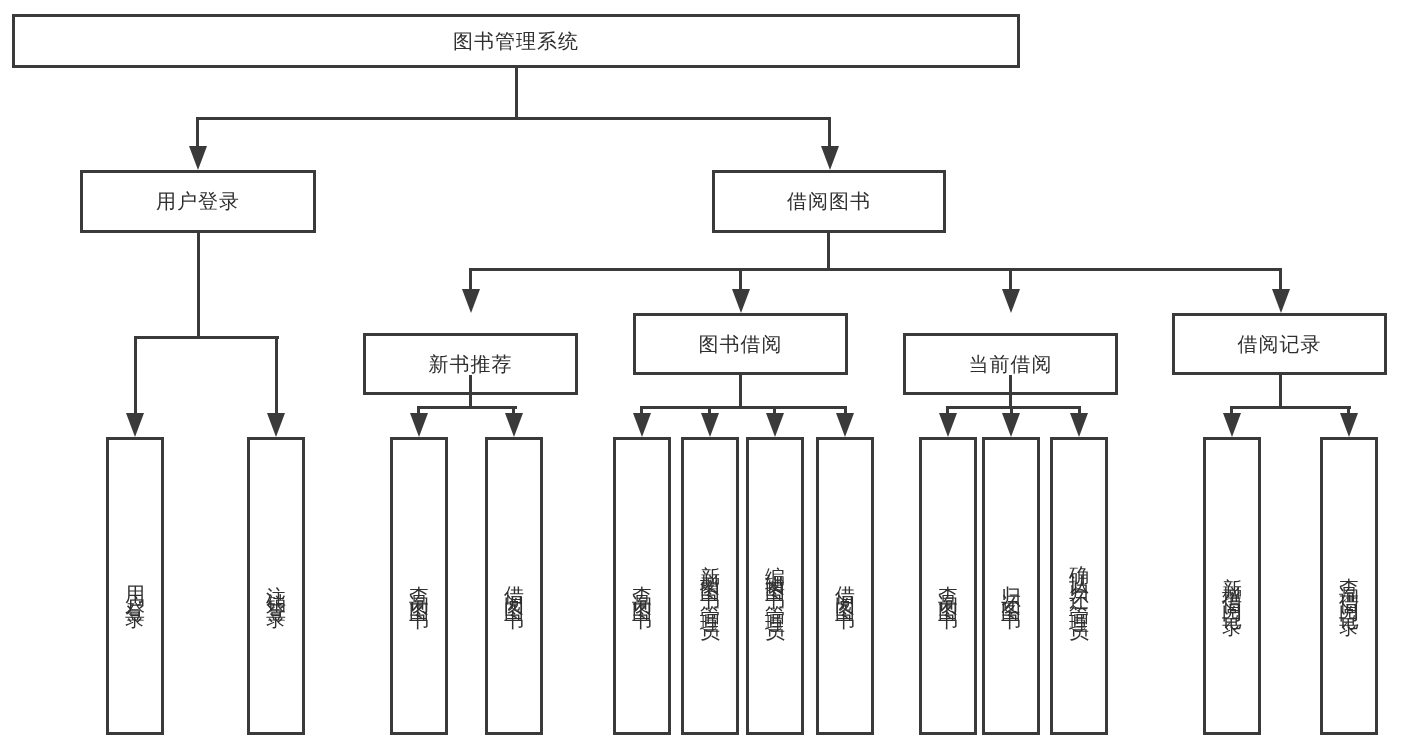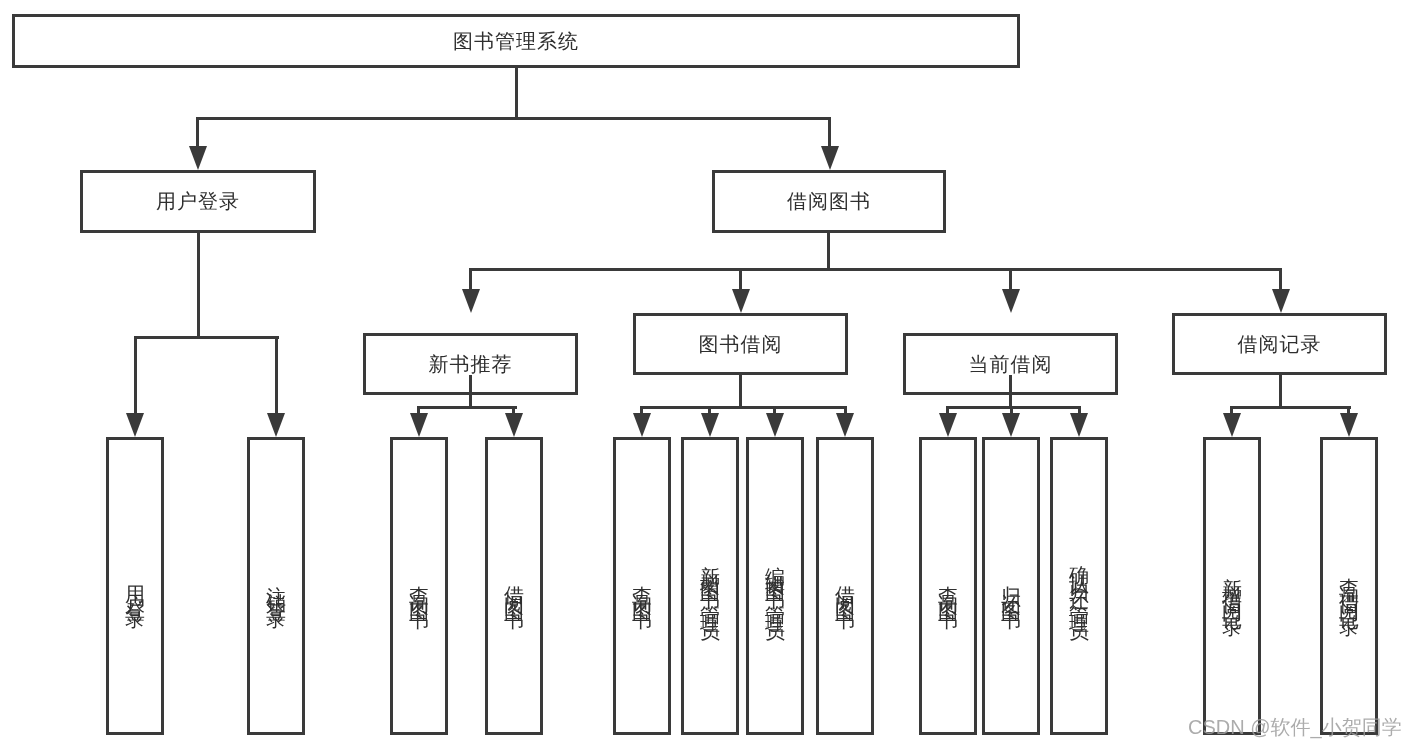--- a/index.html
+++ b/index.html
@@ -158,15 +158,14 @@
     <span>确认归还（管理员）</span>
   </div>
 
   <div class="box vbox" style="left:1203px;top:437px;width:58px;height:298px;">
     <span>新增借阅记录</span>
   </div>
   <div class="box vbox" style="left:1320px;top:437px;width:58px;height:298px;">
     <span>查询借阅记录</span>
   </div>
 
-  <div class="watermark">CSDN @软件_小贺同学</div>
 
 </div>
 
 </body></html>

